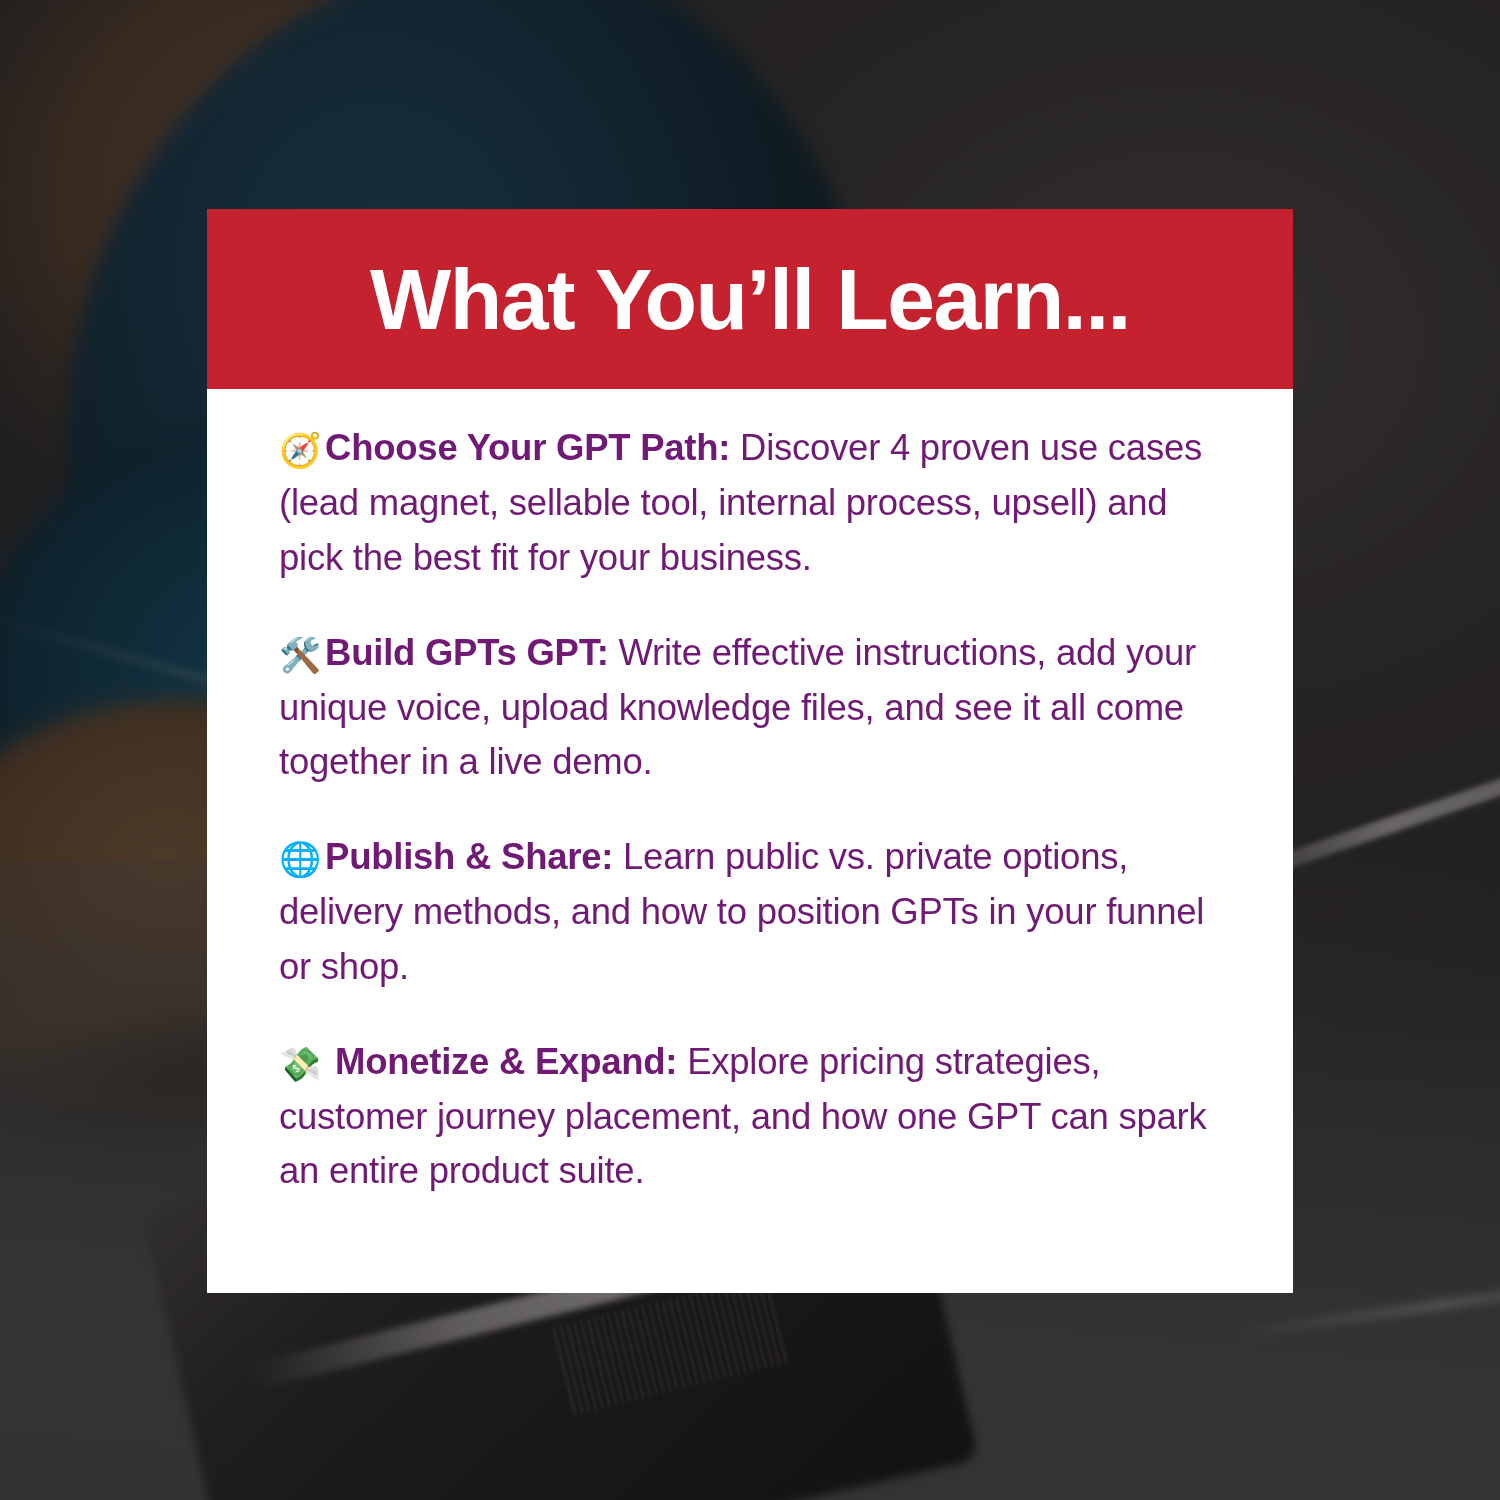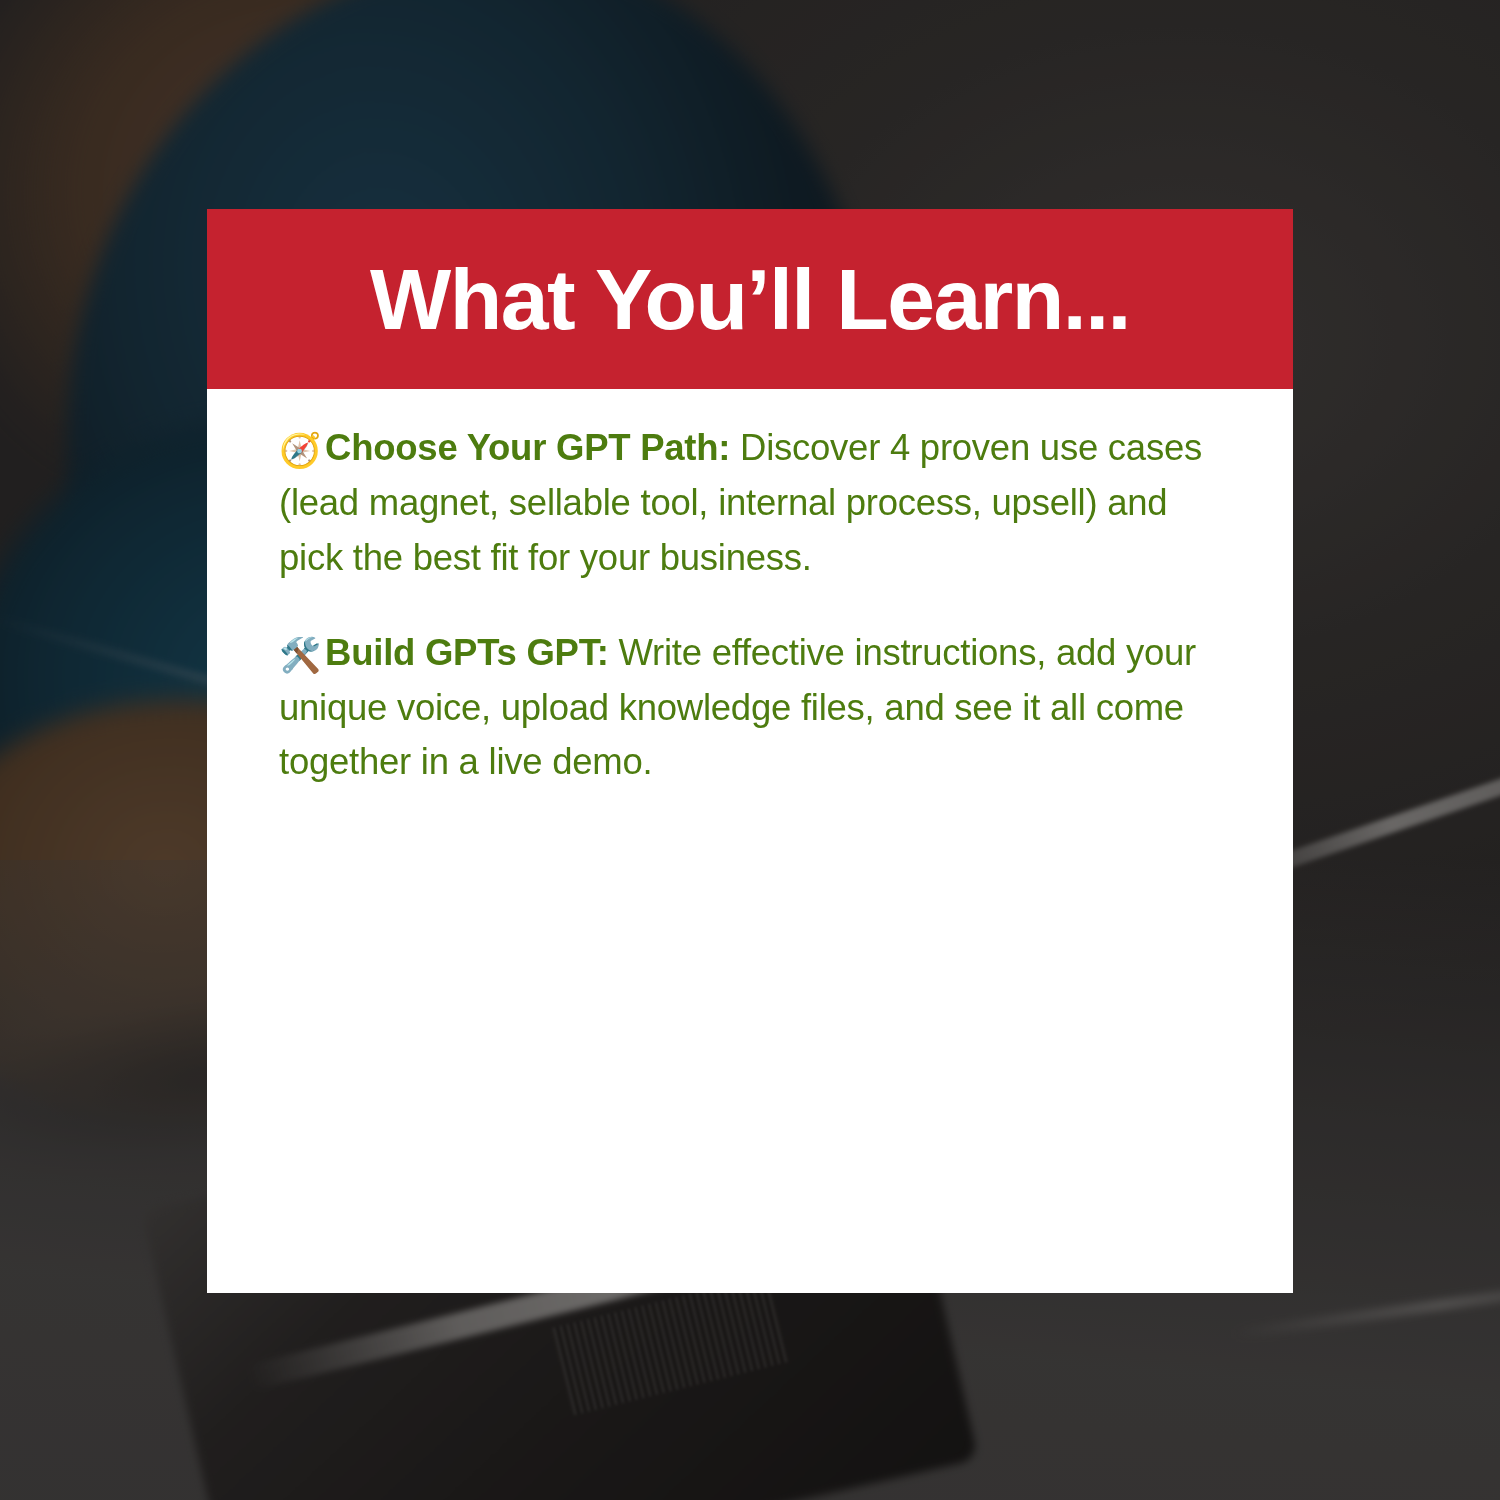--- a/index.html
+++ b/index.html
@@ -183,21 +183,21 @@
 
   .card-body {
     padding: 32px 76px 40px 72px;
     box-sizing: border-box;
   }
 
   .bullet {
     font-family: "Liberation Sans", sans-serif;
     font-size: 36.5px;
     line-height: 1.5;
-    color: #4d7c0f;
+    color: #701a75;
     margin: 0 0 40px 0;
     letter-spacing: -0.25px;
   }
   .bullet:last-child { margin-bottom: 0; }
 
   .bullet-emoji {
     font-family: "DejaVu Sans", sans-serif;
     font-size: 34px;
     margin-right: 4px;
     vertical-align: -2px;
@@ -236,17 +236,23 @@
     <div class="card-body">
 
       <p class="bullet">
         <span class="bullet-emoji">🧭</span><span class="bullet-lead">Choose Your GPT Path:</span><span> Discover 4 proven use cases (lead magnet, sellable tool, internal process, upsell) and pick the best fit for your business.</span>
       </p>
 
       <p class="bullet">
         <span class="bullet-emoji">🛠️</span><span class="bullet-lead">Build GPTs GPT:</span><span> Write effective instructions, add your unique voice, upload knowledge files, and see it all come together in a live demo.</span>
       </p>
 
-
+      <p class="bullet">
+        <span class="bullet-emoji">🌐</span><span class="bullet-lead">Publish &amp; Share:</span><span> Learn public vs. private options, delivery methods, and how to position GPTs in your funnel or shop.</span>
+      </p>
+
+      <p class="bullet">
+        <span class="bullet-emoji">💸</span><span class="bullet-lead"> Monetize &amp; Expand:</span><span> Explore pricing strategies, customer journey placement, and how one GPT can spark an entire product suite.</span>
+      </p>
 
     </div>
   </div>
 </div>
 
 </body></html>

